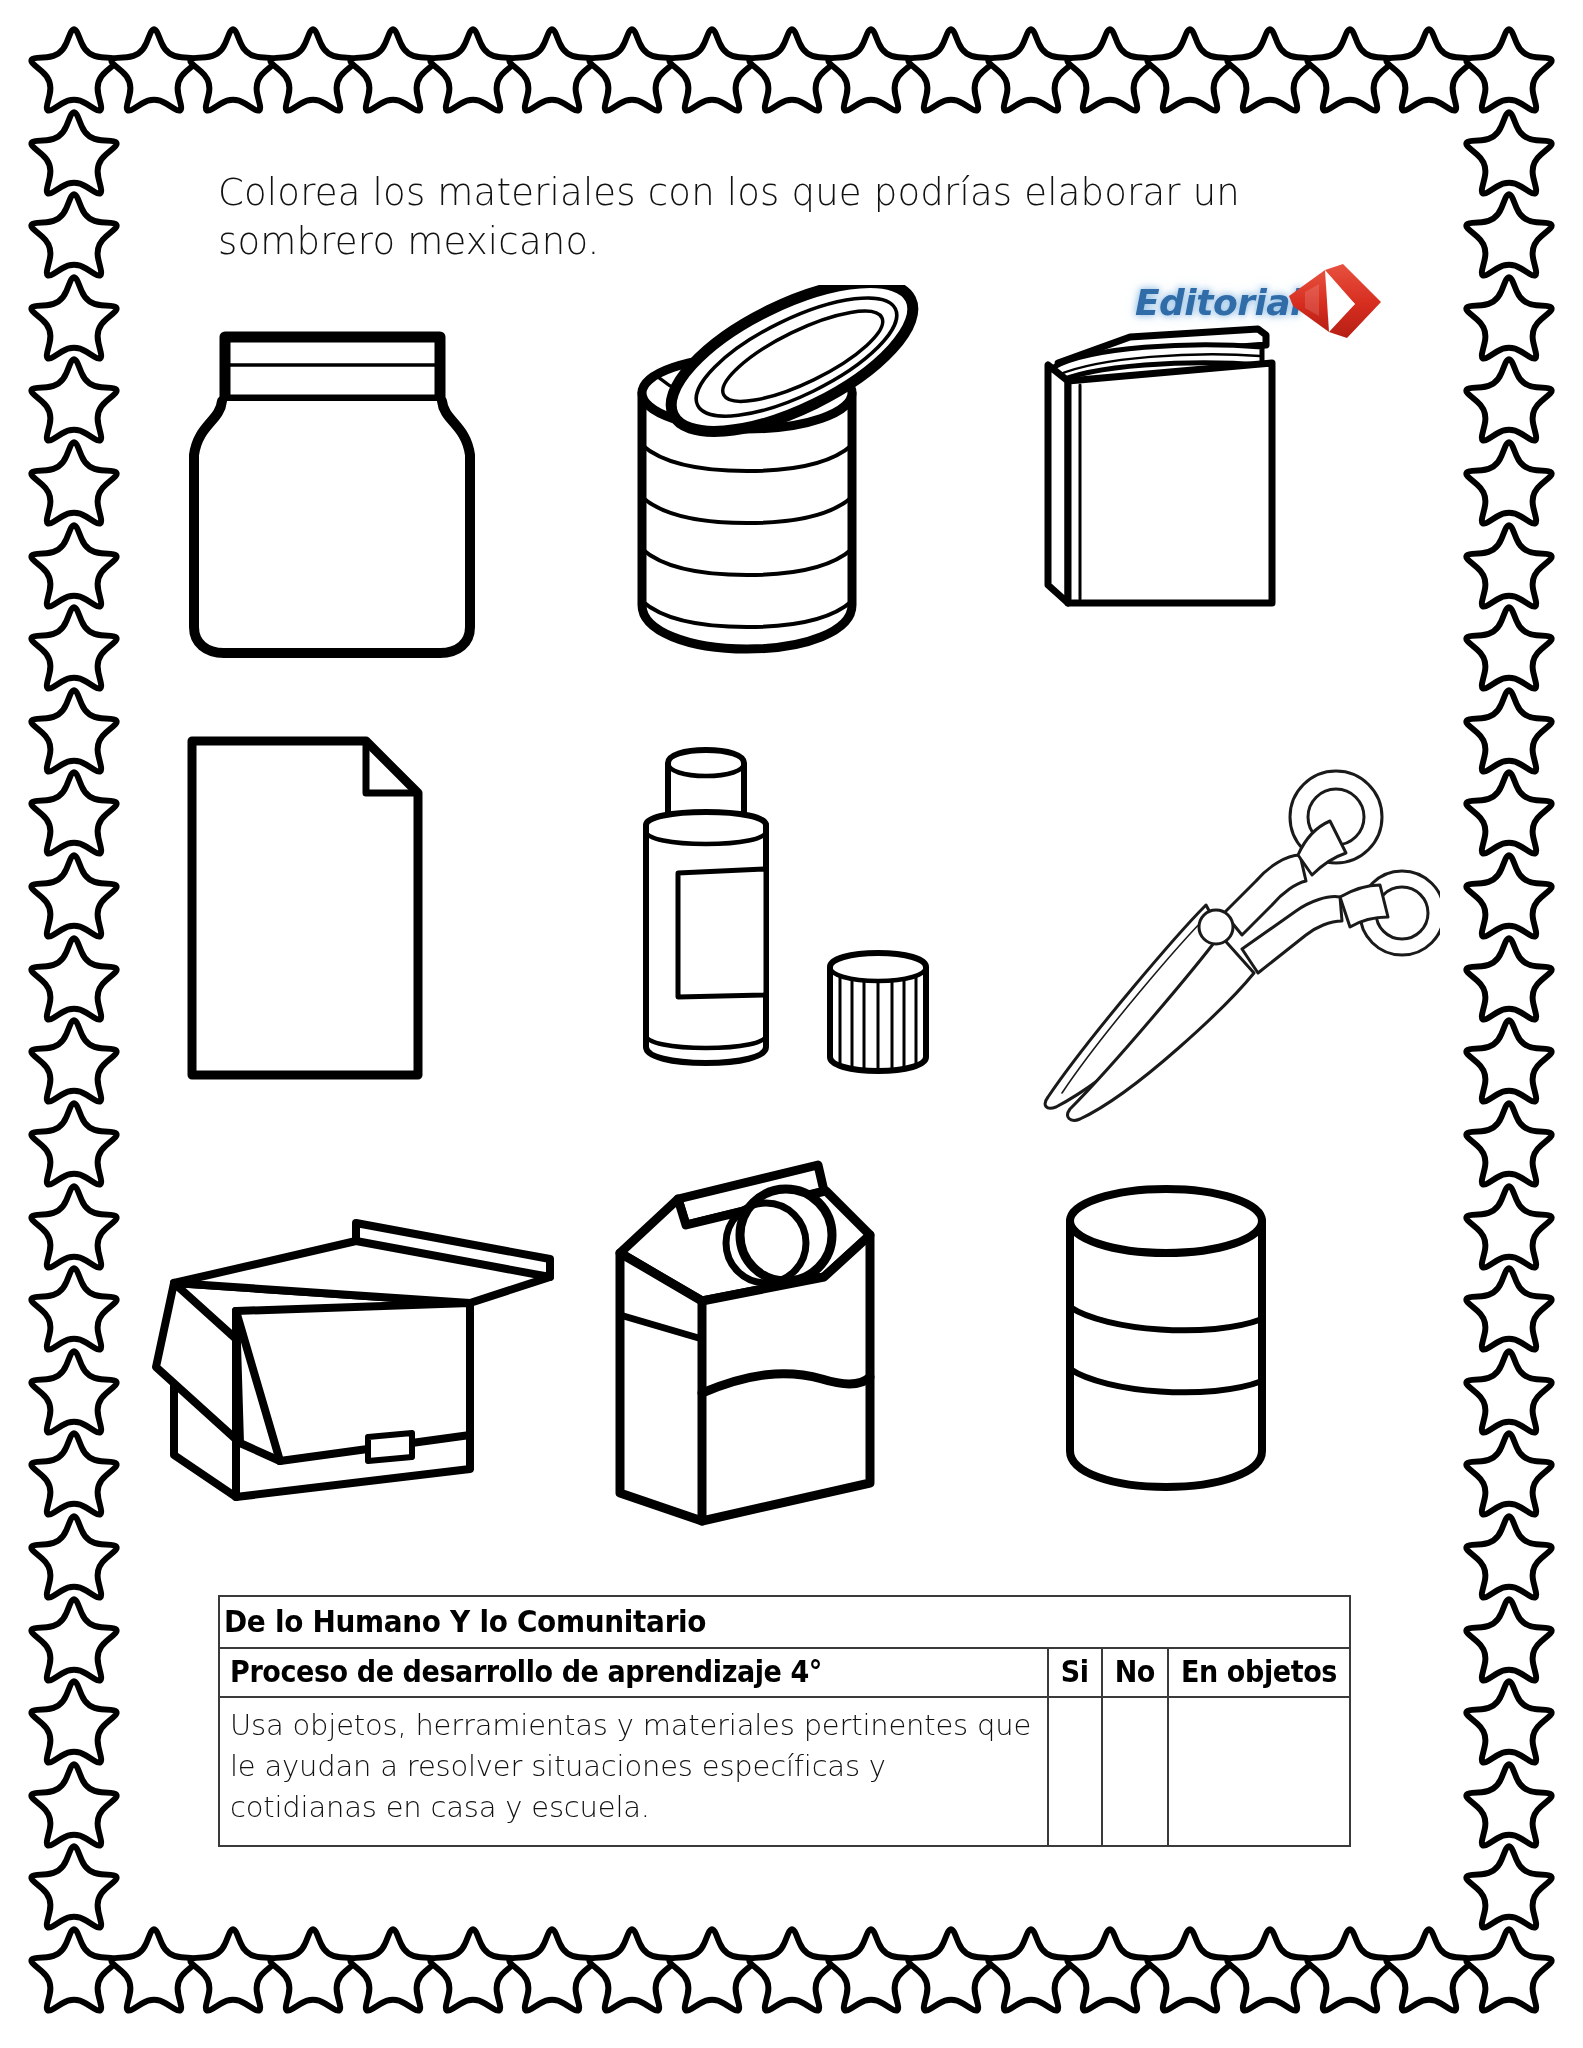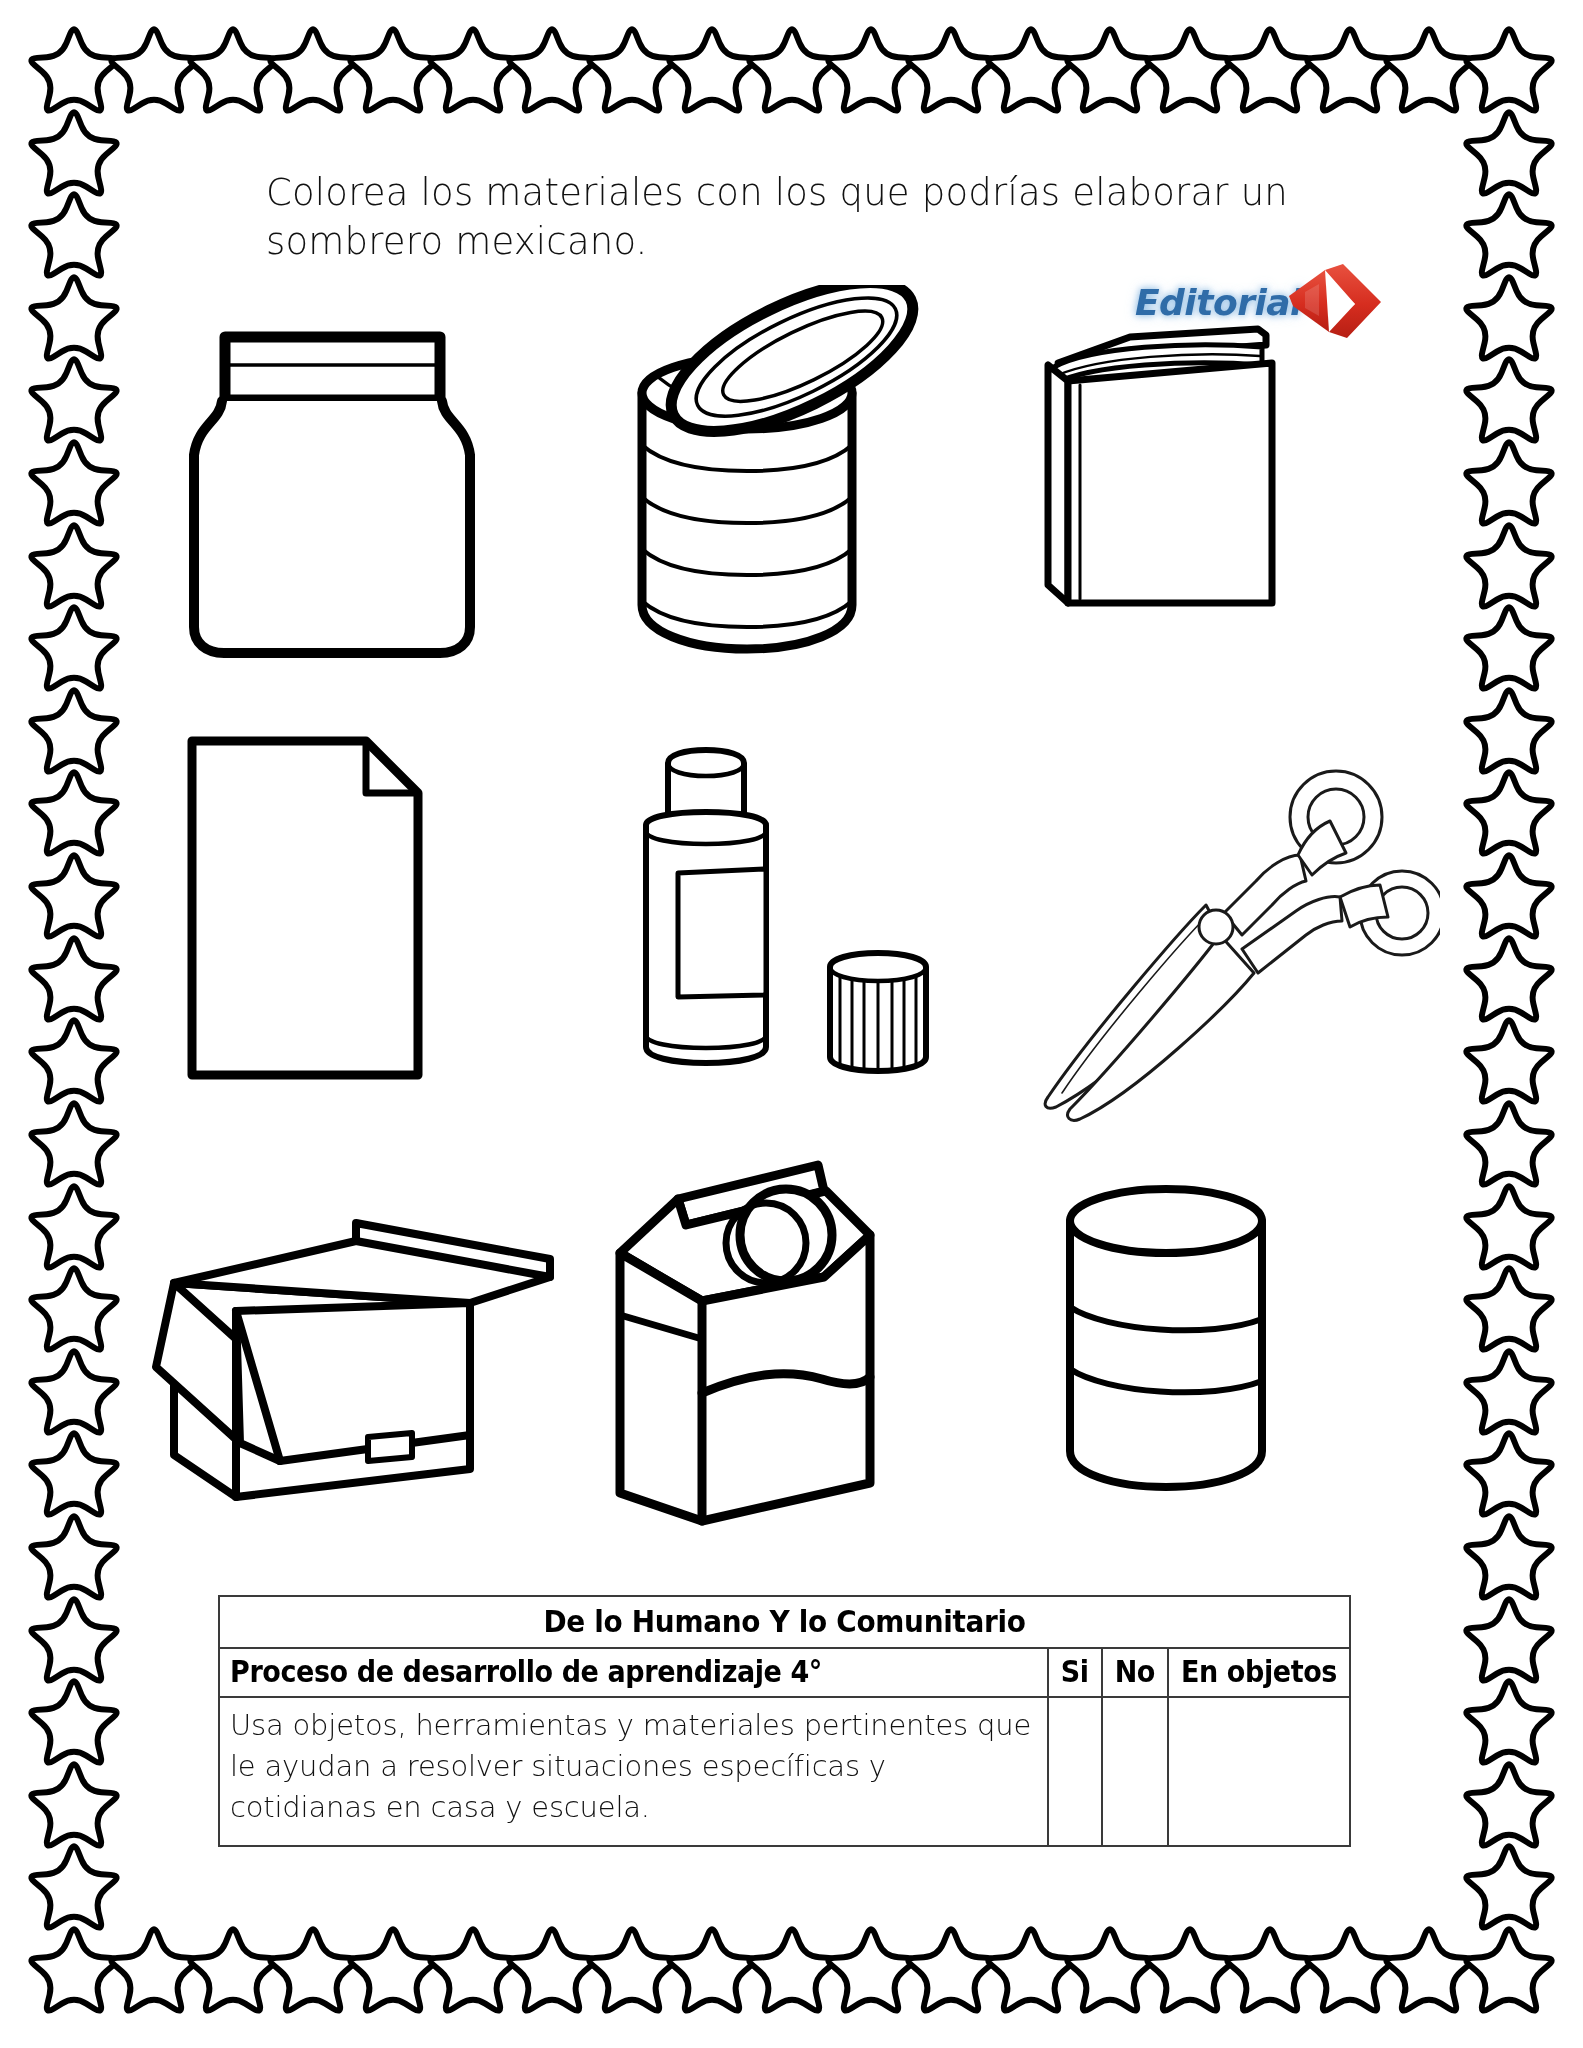--- a/index.html
+++ b/index.html
@@ -35,21 +35,20 @@
     position: absolute;
     left: 218px;
     top: 168px;
     width: 1130px;
     font-size: 37px;
     line-height: 1.33;
     color: #111111;
     font-family: "DejaVu Sans", sans-serif;
     font-weight: 300;
     letter-spacing: 0.2px;
-    margin-left: 48px;
   }
 
   
   .logo {
     position: absolute;
     left: 1135px;
     top: 268px;
     width: 250px;
     height: 68px;
   }
@@ -93,21 +92,20 @@
     top: 1595px;
     width: 1133px;
     border-collapse: collapse;
     background: #ffffff;
   }
   .assess-table td {
     border: 2px solid #3a3a3a;
     padding: 0;
   }
   .tbl-title {
-    text-align: center;
     font-size: 31px;
     font-weight: bold;
     color: #000;
     font-family: "DejaVu Sans Condensed", "DejaVu Sans", sans-serif;
     padding: 6px 4px 8px !important;
     letter-spacing: -0.3px;
   }
   .col-head {
     font-size: 30px;
     font-weight: bold;

